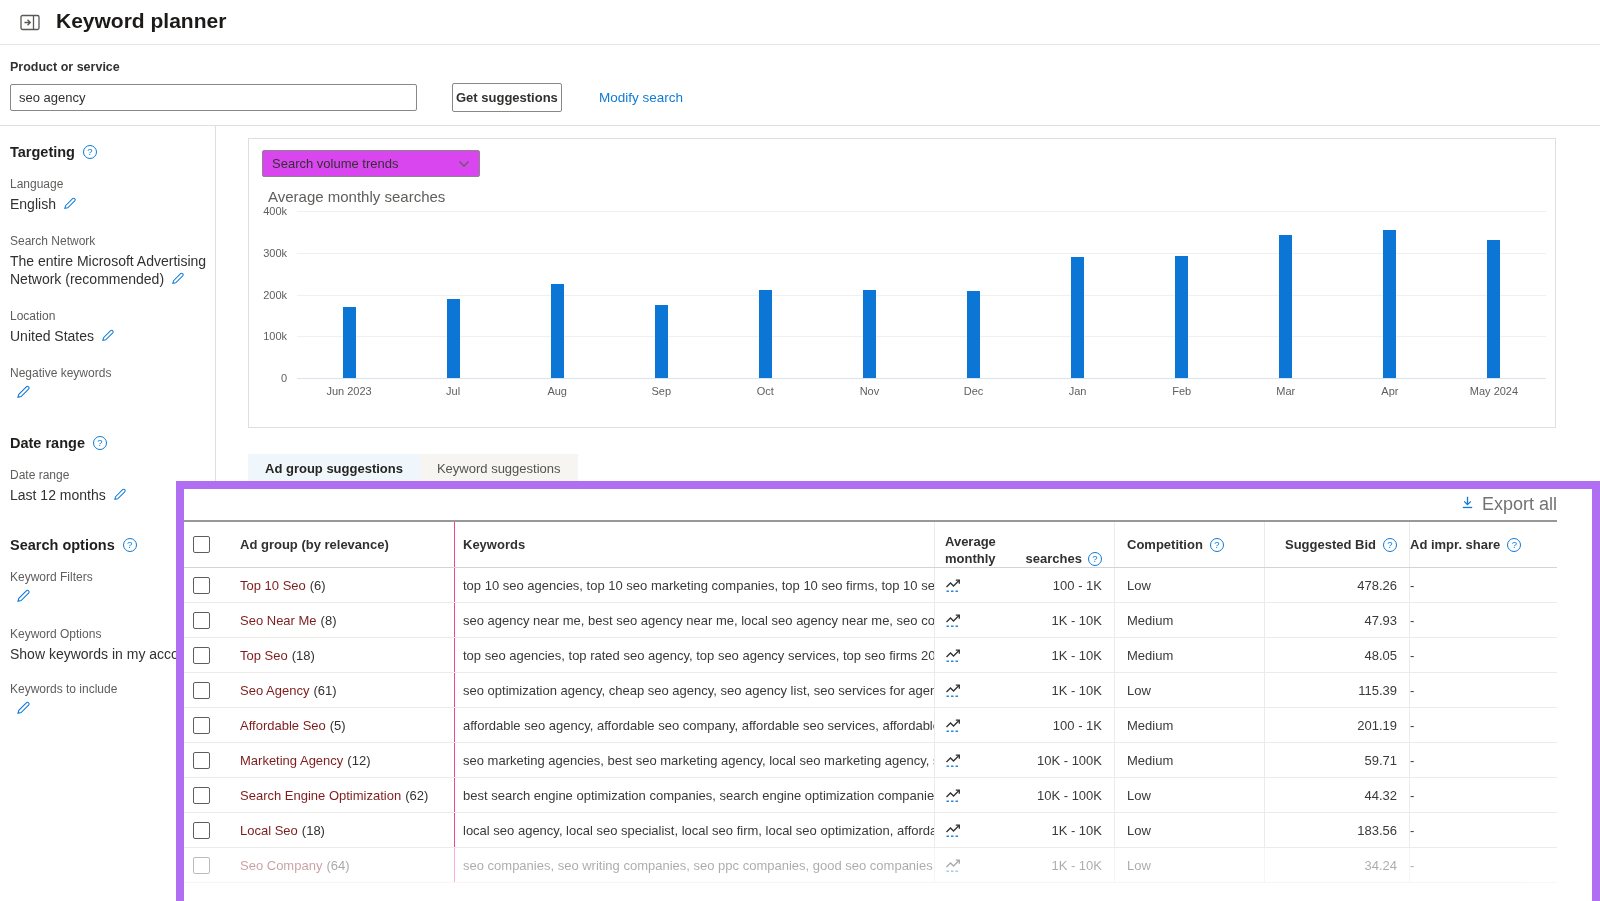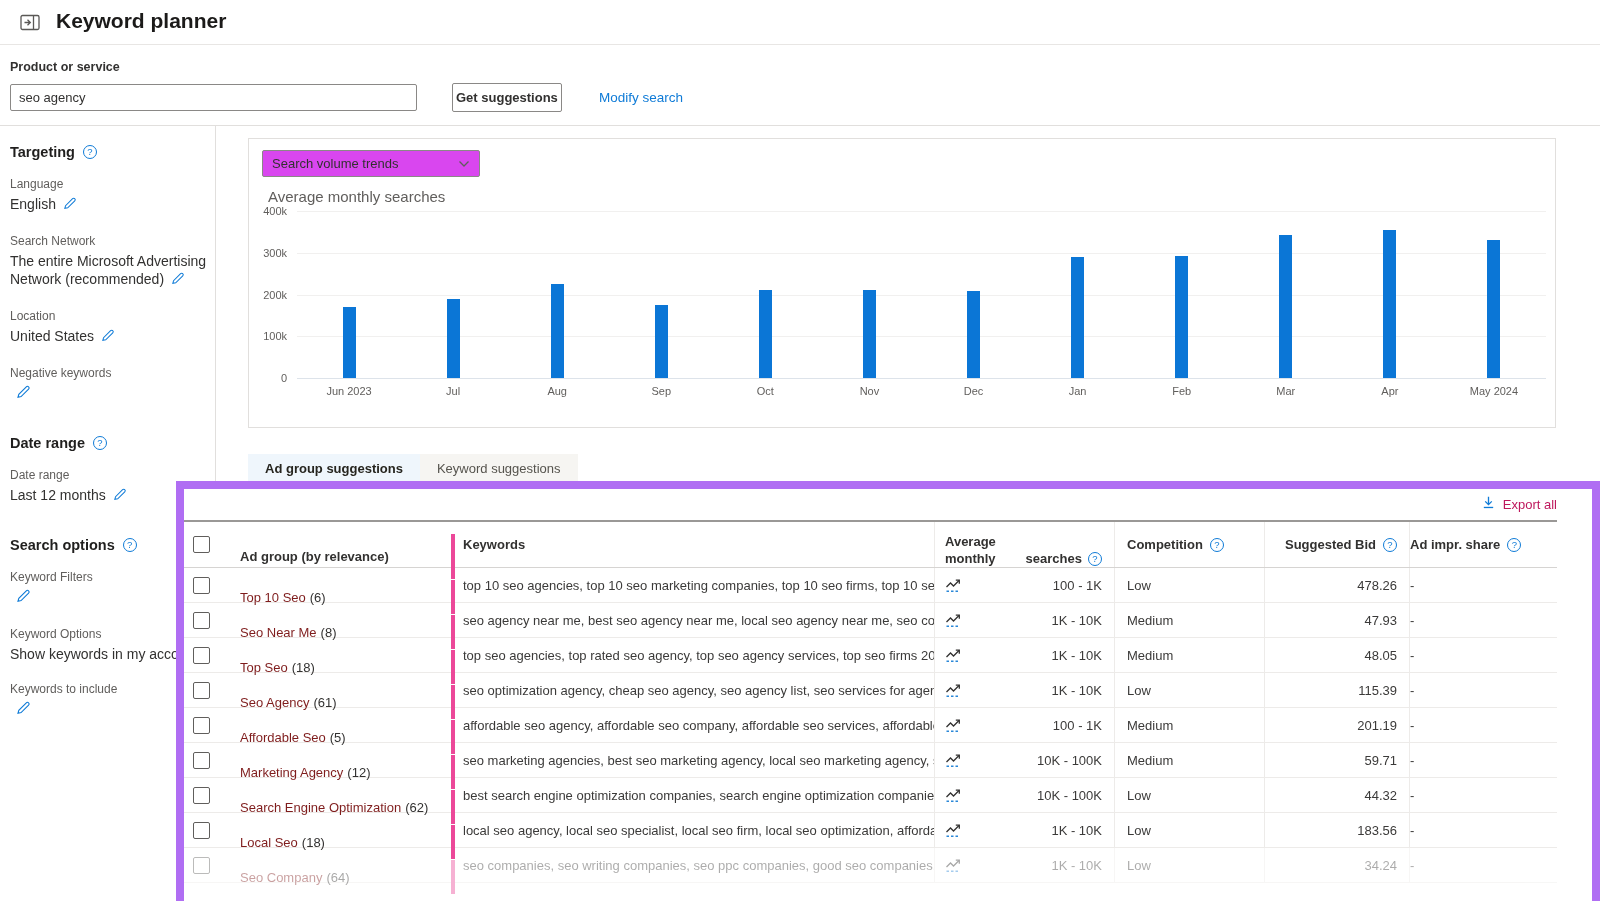--- a/index.html
+++ b/index.html
@@ -60,27 +60,27 @@
   .tabs { position:absolute; left:248px; top:454px; display:flex; z-index:0; }
   .tab { height:28px; padding:0 17px; display:flex; align-items:center; font-size:13px; cursor:pointer; }
   .tab-active { background:#eff6fc; color:#26251f; font-weight:600; }
   .tab-inactive { background:#f6f5f2; color:#56544e; }
   
   .purple-box {
     position:absolute; left:176px; top:481px; width:1424px; height:470px;
     border:8px solid #b06ef3; background:#fff; z-index:5;
   }
   .export-bar { height:31px; display:flex; align-items:center; justify-content:flex-end; gap:7px; padding-right:35px; }
-  .export-label { font-size:13px; color:#be185d; cursor:pointer; }
+  .export-label { font-size:18px; color:#737373; cursor:pointer; }
   .ktable { width:1373px; border-top:2px solid #9a9896; }
   .thead { display:flex; height:46px; border-bottom:1px solid #d6d4d2; font-size:13px; font-weight:600; color:#323130; }
   .trow  { display:flex; height:35px; border-bottom:1px solid #edebe9; font-size:13px; color:#3b3a39; }
   .cell { display:flex; align-items:center; height:100%; }
   .c-check { width:46px; padding-left:9px; }
-  .c-adgroup { width:225px; padding-left:10px; border-right:4px solid #ec4899; white-space:nowrap; overflow:hidden;margin-top:12px; }
+  .c-adgroup { width:225px; padding-left:10px; border-right:1px solid #ec4899; white-space:nowrap; overflow:hidden; }
   .c-keywords { width:480px; padding:0 6px 0 8px; border-right:1px solid #edebe9; white-space:nowrap; overflow:hidden; }
   .c-avg { width:180px; padding:0 12px 0 10px; border-right:1px solid #edebe9; }
   .c-comp { width:150px; padding-left:12px; border-right:1px solid #edebe9; }
   .c-bid { width:145px; padding-right:12px; justify-content:flex-end; border-right:1px solid #edebe9; }
   .c-impr { width:147px; padding-right:8px; }
   .th-avg { flex-direction:row; align-items:flex-end; justify-content:center; line-height:17px; }
   .avg-l2 { display:flex; align-items:center; gap:6px; }
   .hgap { display:flex; align-items:center; gap:7px; }
   .checkbox { display:inline-block; width:17px; height:17px; border:1px solid #605e5c; border-radius:2px; background:#fff; cursor:pointer; }
   .adgroup-link { color:#7f1d1d; text-decoration:none; cursor:pointer; }

